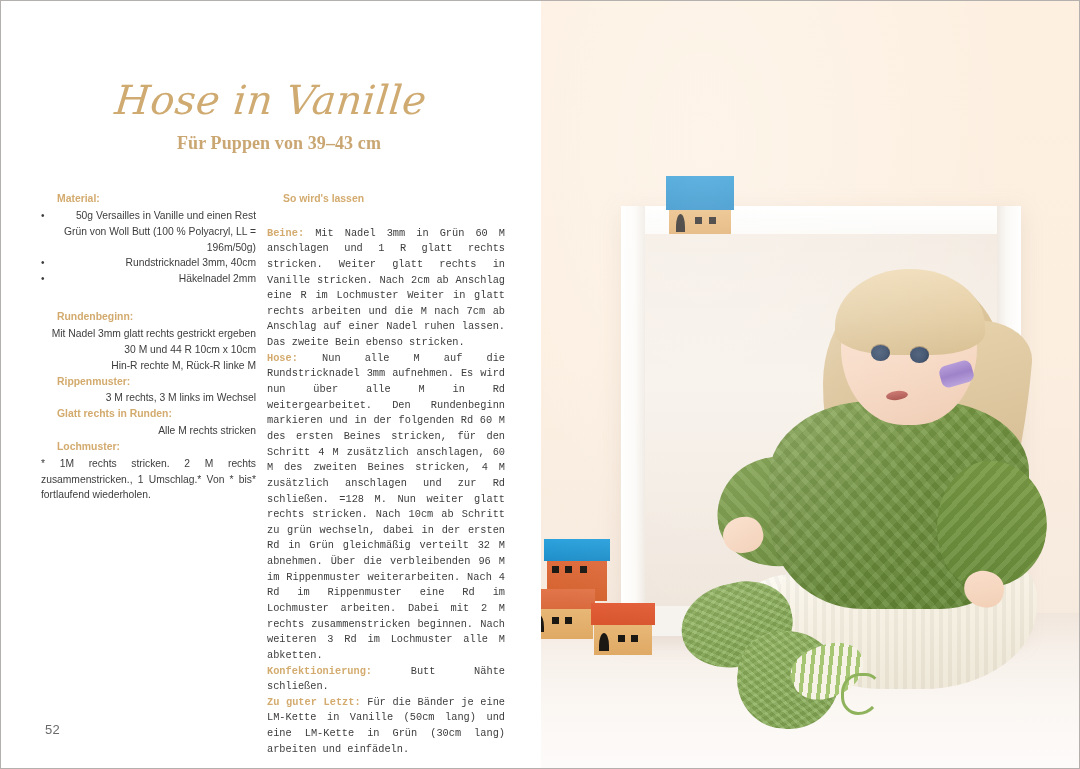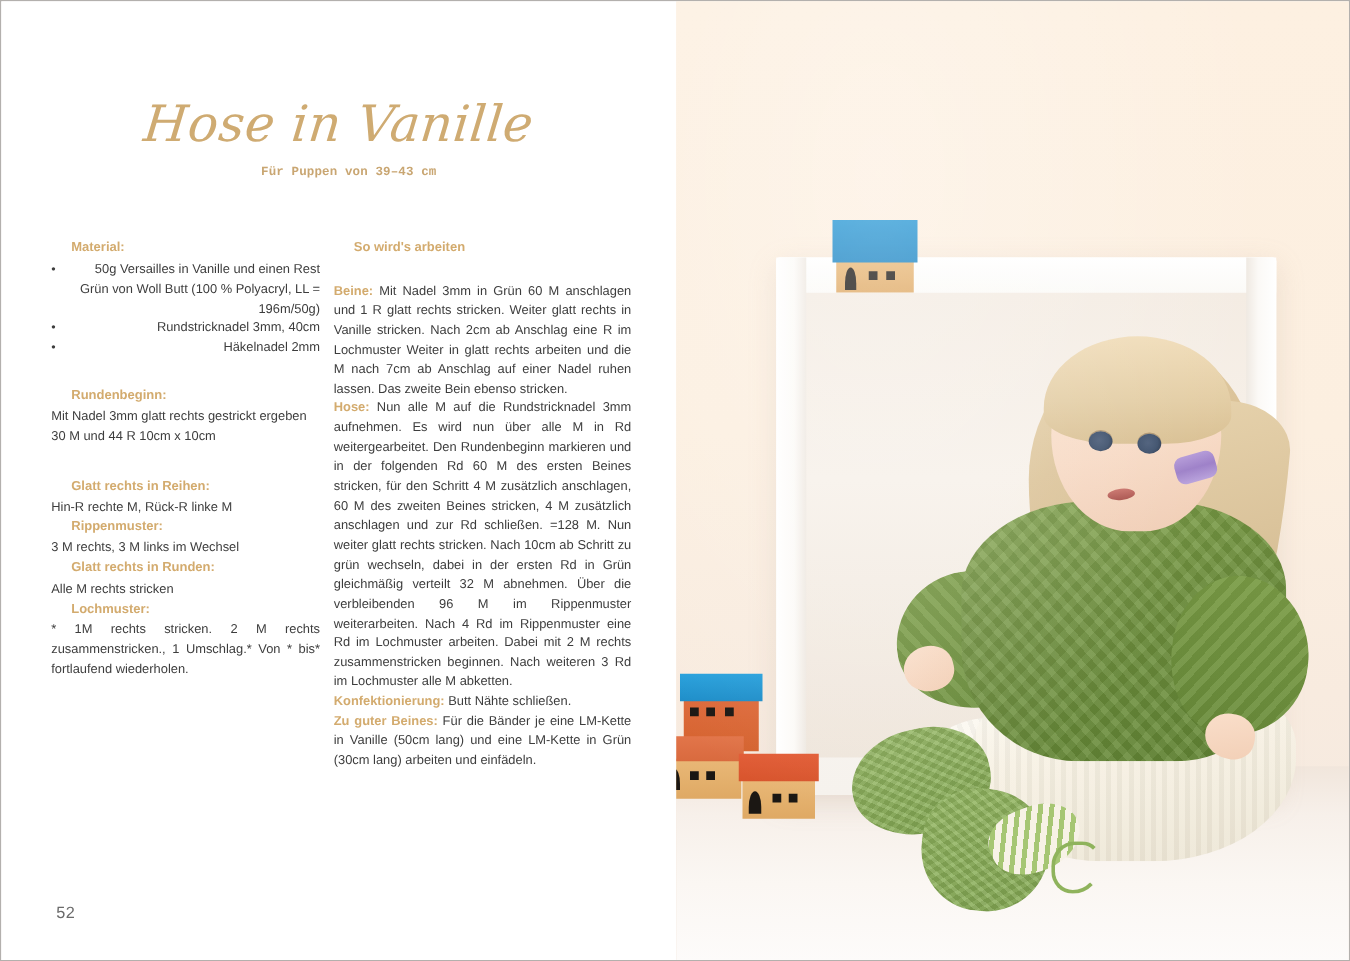--- a/index.html
+++ b/index.html
@@ -45,22 +45,22 @@
     font-size: 40px;
     font-weight: 400;
     color: #cfab72;
     letter-spacing: 0.5px;
     line-height: 1.05;
     transform: skewX(-6deg);
     margin: 0;
   }
   #recipe-subtitle {
     margin: 12px 0 0 16px;
-    font-family: Liberation Mono, monospace;
-    font-size: 10px;
+    font-family: Liberation Serif, serif;
+    font-size: 18px;
     font-weight: 700;
     color: #c9a672;
     letter-spacing: 0.1px;
   }
 
   
   .column {
     position: absolute;
     top: 190px;
     font-size: 10.3px;
@@ -72,21 +72,21 @@
 
   .sec-head {
     color: #d3ab6e;
     font-weight: 700;
     font-size: 10.4px;
     margin: 0 0 1px 16px;
     line-height: 1.5;
   }
   .sec-head.spaced { margin-top: 13px; }
 
-  .body-line { margin: 0; line-height: 1.55; }
+  .body-line { margin: 0; line-height: 1.55; text-align: right; }
 
   ul.bullets {
     list-style: none;
     margin: 1px 0 0 0;
     padding: 0;
     text-align: right;
   }
   ul.bullets li {
     position: relative;
     padding-left: 10px;
@@ -94,21 +94,21 @@
     line-height: 1.55;
   }
   ul.bullets li::before {
     content: "\2022";
     position: absolute;
     left: 0; top: 0;
     color: #3d3d3d;
     font-size: 10px;
   }
 
-  .para { margin: 0 0 0 0; text-align: justify; }
+  .para { margin: 0 0 0 0; text-align: justify; font-family: Liberation Mono, monospace; }
   .para + .para { margin-top: 0; }
   .inline-head {
     color: #d3ab6e;
     font-weight: 700;
   }
   #howto-head { margin-bottom: 19px; }
 
   #page-number {
     position: absolute;
     left: 44px;
@@ -407,44 +407,43 @@
       <div class="sec-head">Material:</div>
       <ul class="bullets">
         <li>50g Versailles in Vanille und einen Rest Grün von Woll Butt (100 % Polyacryl, LL = 196m/50g)</li>
         <li>Rundstricknadel 3mm, 40cm</li>
         <li>Häkelnadel 2mm</li>
       </ul>
 
       <div class="sec-head spaced" style="margin-top:22px">Rundenbeginn:</div>
       <div class="body-line">Mit Nadel 3mm glatt rechts gestrickt ergeben 30 M und 44 R 10cm x 10cm</div>
 
-      <div class="sec-head spaced" style="margin-top:24px">Glatt rechts in Reihen:</div>
       <div class="body-line">Hin-R rechte M, Rück-R linke M</div>
 
       <div class="sec-head">Rippenmuster:</div>
       <div class="body-line">3 M rechts, 3 M links im Wechsel</div>
 
       <div class="sec-head">Glatt rechts in Runden:</div>
       <div class="body-line">Alle M rechts stricken</div>
 
       <div class="sec-head">Lochmuster:</div>
       <div class="body-line" style="text-align:justify">* 1M rechts stricken. 2 M rechts zusammenstricken., 1 Umschlag.* Von * bis* fortlaufend wiederholen.</div>
     </div>
 
     <div id="col-right" class="column">
 
-      <div class="sec-head" id="howto-head">So wird's arbeiten</div>
+      <div class="sec-head" id="howto-head">So wird's lassen</div>
 
       <p class="para"><span class="inline-head">Beine:</span><span> Mit Nadel 3mm in Grün 60 M anschlagen und 1 R glatt rechts stricken. Weiter glatt rechts in Vanille stricken. Nach 2cm ab Anschlag eine R im Lochmuster Weiter in glatt rechts arbeiten und die M nach 7cm ab Anschlag auf einer Nadel ruhen lassen. Das zweite Bein ebenso stricken.</span></p>
 
       <p class="para"><span class="inline-head">Hose:</span><span> Nun alle M auf die Rundstricknadel 3mm aufnehmen. Es wird nun über alle M in Rd weitergearbeitet. Den Rundenbeginn markieren und in der folgenden Rd 60 M des ersten Beines stricken, für den Schritt 4 M zusätzlich anschlagen, 60 M des zweiten Beines stricken, 4 M zusätzlich anschlagen und zur Rd schließen. =128 M. Nun weiter glatt rechts stricken. Nach 10cm ab Schritt zu grün wechseln, dabei in der ersten Rd in Grün gleichmäßig verteilt 32 M abnehmen. Über die verbleibenden 96 M im Rippenmuster weiterarbeiten. Nach 4 Rd im Rippenmuster eine Rd im Lochmuster arbeiten. Dabei mit 2 M rechts zusammenstricken beginnen. Nach weiteren 3 Rd im Lochmuster alle M abketten.</span></p>
 
       <p class="para"><span class="inline-head">Konfektionierung:</span><span> Butt Nähte schließen.</span></p>
 
-      <p class="para"><span class="inline-head">Zu guter Beines:</span><span> Für die Bänder je eine LM-Kette in Vanille (50cm lang) und eine LM-Kette in Grün (30cm lang) arbeiten und einfädeln.</span></p>
+      <p class="para"><span class="inline-head">Zu guter Letzt:</span><span> Für die Bänder je eine LM-Kette in Vanille (50cm lang) und eine LM-Kette in Grün (30cm lang) arbeiten und einfädeln.</span></p>
     </div>
 
     <div id="page-number">52</div>
   </div>
 
   <div id="right-page">
 
     <div class="backdrop"></div>
     <div class="floor"></div>
 

